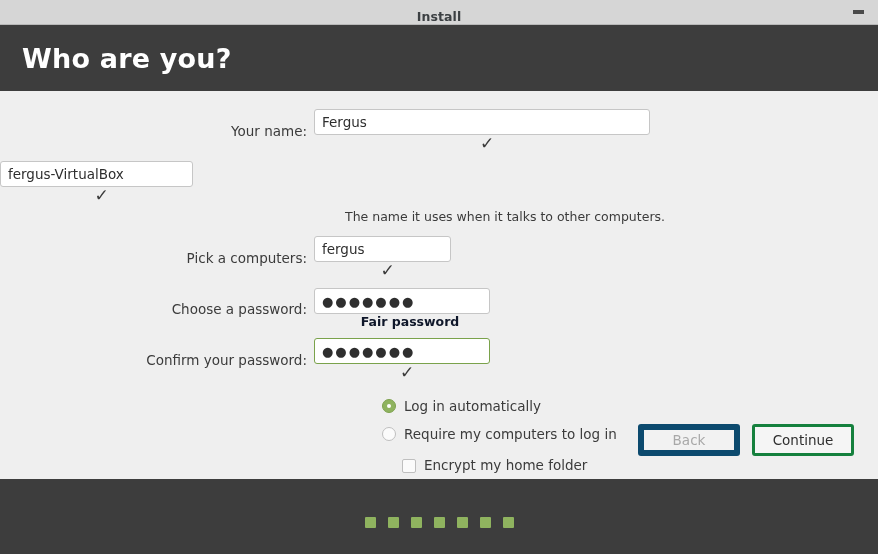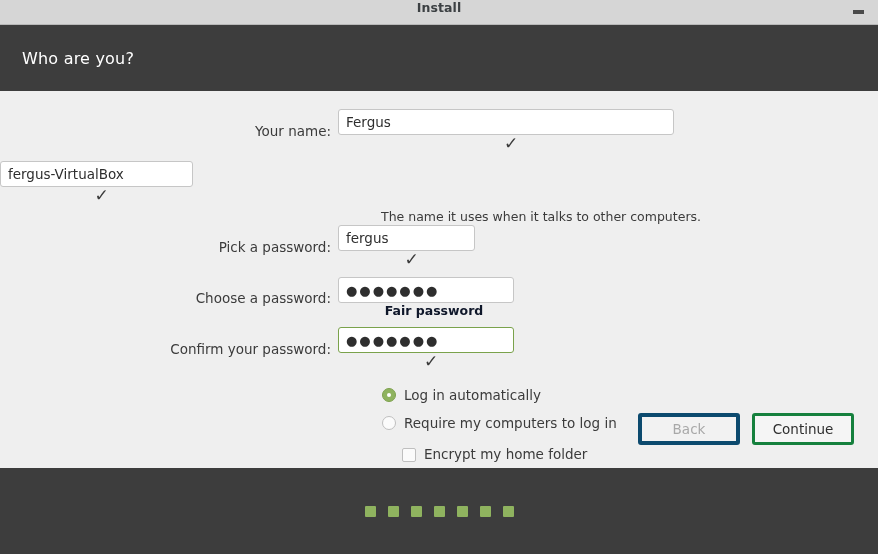--- a/index.html
+++ b/index.html
@@ -23,21 +23,21 @@
   }
 
   
   .titlebar {
     position: relative;
     height: 24px;
     background: #d6d6d6;
     border-bottom: 1px solid #b8b8b8;
     flex: 0 0 auto;
     display: flex;
-    align-items: flex-start;
+    align-items: flex-end;
     justify-content: center;
   }
   .titlebar-title {
     font-size: 12.5px;
     font-weight: bold;
     color: #3c4043;
     letter-spacing: 0.1px;
   }
   .titlebar-buttons {
     position: absolute;
@@ -59,42 +59,42 @@
     height: 66px;
     background: #3d3d3d;
     flex: 0 0 auto;
     display: flex;
     align-items: center;
     padding-left: 22px;
     box-sizing: border-box;
   }
   .header-title {
     color: #ffffff;
-    font-size: 16px;
-    font-weight: 400;
+    font-size: 27px;
+    font-weight: 700;
     letter-spacing: 0.2px;
   }
 
   
   .content {
     flex: 1 1 auto;
     background: #efefef;
     position: relative;
   }
 
   .form {
     padding-top: 18px;
   }
   .row {
     display: flex;
     align-items: center;
     margin-bottom: 9px;
   }
   .label {
-    width: 338px;
+    width: 314px;
     text-align: right;
     padding-right: 7px;
     box-sizing: border-box;
     font-size: 13.5px;
     color: #3b3b3b;
     white-space: nowrap;
   }
   .field-wrap {
     display: flex;
     align-items: center;
@@ -131,22 +131,21 @@
   .strength {
     margin-left: 16px;
     font-size: 12.5px;
     font-weight: bold;
     color: #0f172a;
     white-space: nowrap;
   }
   .hint-row {
     display: flex;
     margin-top: -4px;
-    margin-bottom: 1px;
-    gap: 36px;
+    margin-bottom: 12px;
   }
   .hint-spacer { width: 338px; flex: 0 0 auto; }
   .hint {
     padding-left: 7px;
     font-size: 12.5px;
     color: #3b3b3b;
   }
 
   
   .options {
@@ -220,21 +219,21 @@
     background: #f5f5f5;
     border: 3px solid #15803d;
     color: #2e2e2e;
     display: flex;
     align-items: center;
     justify-content: center;
     cursor: pointer;
   }
   .button.disabled {
     color: #a8a8a8;
-    border: 4px solid #0c4a6e;
+    border: 6px solid #0c4a6e;
     background: #f2f2f2;
     cursor: default;
   }
 
   
   .footer {
     height: 88px;
     background: #3d3d3d;
     flex: 0 0 auto;
     display: flex;
@@ -287,21 +286,21 @@
           <span class="check">✓</span>
         </div>
       </div>
 
       <div class="hint-row">
         <div class="hint-spacer"></div>
         <div class="hint">The name it uses when it talks to other computers.</div>
       </div>
 
       <div class="row">
-        <div class="label">Pick a password:</div>
+        <div class="label">Pick a computers:</div>
         <div class="field-wrap">
           <input class="input small" type="text" value="fergus" style="">
           <span class="check">✓</span>
         </div>
       </div>
 
       <div class="row">
         <div class="label">Choose a password:</div>
         <div class="field-wrap">
           <input class="input pw" type="text" value="●●●●●●●" style="">

